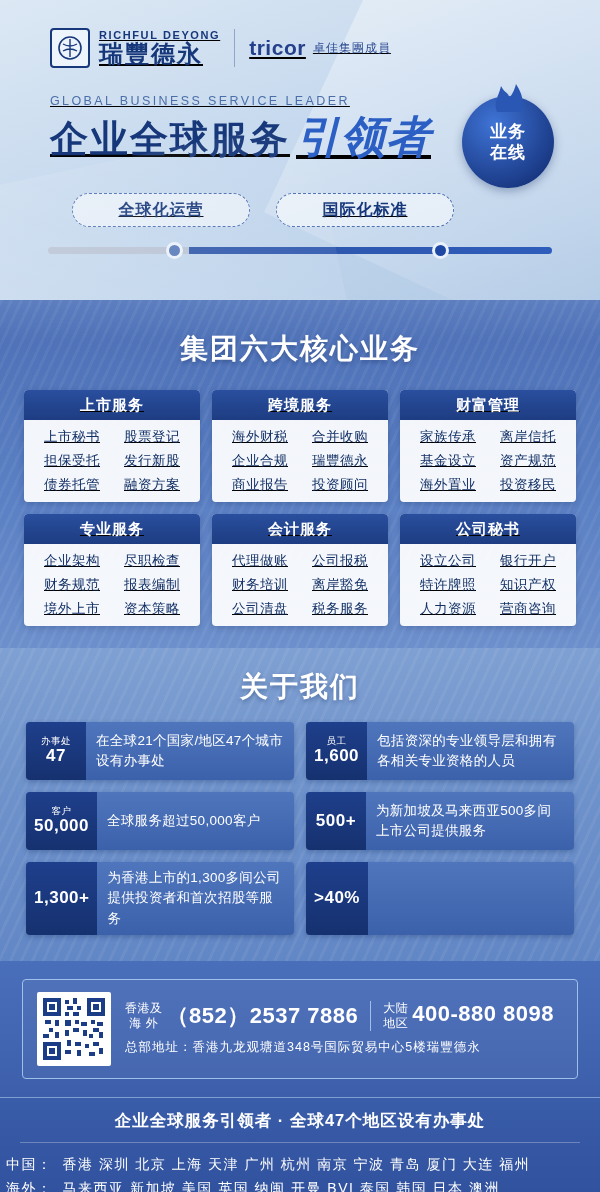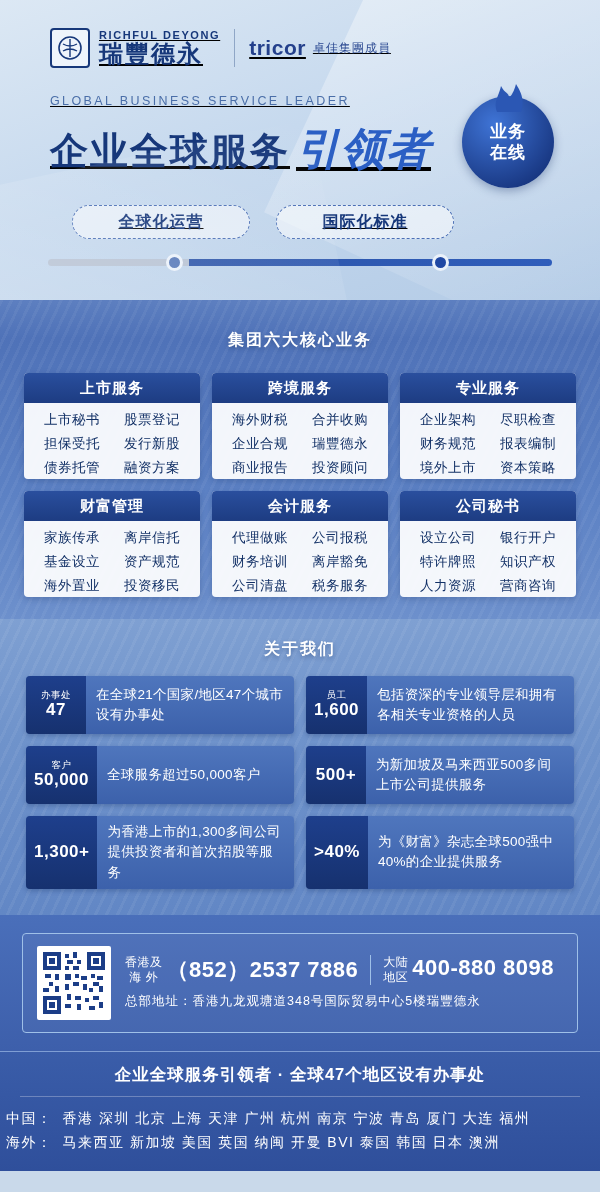--- a/index.html
+++ b/index.html
@@ -37,21 +37,21 @@
   .logo-mark svg{display:block;}
   .brand-txt{margin-left:9px;}
   .brand-en{font-size:11px;letter-spacing:1.6px;color:#16377a;font-weight:bold;}
   .brand-cn{font-size:24px;color:#16377a;font-weight:bold;letter-spacing:2px;line-height:1.1;}
   .brand-divider{width:1px;height:38px;background:#8fa6c6;margin:0 14px;}
   .tricor{display:flex;align-items:center;}
   .tricor-name{font-size:21px;color:#24408c;font-weight:bold;letter-spacing:.5px;}
   .tricor-sub{font-size:12px;color:#2c4a92;margin-left:7px;letter-spacing:1px;}
 
   .slogan{position:relative;padding:26px 0 0 50px;}
-  .slogan-en{font-size:12.5px;letter-spacing:2.4px;color:#4a6ea8;margin-bottom:12px;}
+  .slogan-en{font-size:12.5px;letter-spacing:2.4px;color:#4a6ea8;margin-bottom:0;}
   .slogan-cn{display:flex;align-items:baseline;}
   .slogan-cn .s1{font-size:38px;font-weight:bold;color:#16377a;letter-spacing:2px;}
   .slogan-cn .s2{
     font-size:44px;font-weight:bold;color:#2b5fc4;margin-left:6px;
     font-family:"Liberation Serif",serif;font-style:italic;letter-spacing:1px;
   }
   .badge-online{
     position:absolute;right:46px;top:96px;width:92px;height:92px;border-radius:50%;
     background:radial-gradient(circle at 35% 30%,#3f74d6,#17357f 80%);
     color:#fff;display:flex;flex-direction:column;align-items:center;justify-content:center;
@@ -74,25 +74,25 @@
   
   .core{
     background:linear-gradient(180deg,#5d7fc0 0%,#4f72b8 12%,#5c81c4 60%,#6d90cc 100%);
     padding:30px 0 22px 0;position:relative;
   }
   .core::before{
     content:"";position:absolute;inset:0;
     background:repeating-linear-gradient(115deg,rgba(255,255,255,.05) 0 3px,rgba(255,255,255,0) 3px 9px);
   }
   .sec-title{
-    position:relative;text-align:center;color:#fff;font-size:16px;font-weight:bold;
+    position:relative;text-align:center;color:#fff;font-size:28px;font-weight:bold;
     letter-spacing:2px;text-shadow:0 2px 4px rgba(12,34,80,.35);margin-bottom:22px;
   }
   .grid{position:relative;display:grid;grid-template-columns:repeat(3,176px);gap:12px;justify-content:center;}
-  .card{background:rgba(255,255,255,.93);border-radius:4px;padding-bottom:2px;box-shadow:0 2px 6px rgba(20,45,95,.25);}
+  .card{background:rgba(255,255,255,.93);border-radius:4px;padding-bottom:8px;box-shadow:0 2px 6px rgba(20,45,95,.25);text-decoration:underline;}
   .card-hd{
     height:30px;margin:0 0 8px 0;border-radius:4px 4px 0 0;
     background:linear-gradient(180deg,#2a4f9e,#1d3c82);
     color:#fff;font-size:15px;font-weight:bold;letter-spacing:1px;
     display:flex;align-items:center;justify-content:center;
   }
   .card-items{display:grid;grid-template-columns:1fr 1fr;gap:6px 4px;padding:0 10px;}
   .card-items span{font-size:13.5px;color:#123066;text-align:center;letter-spacing:.5px;}
 
   
@@ -229,44 +229,44 @@
           <span>海外财税</span>
           <span>合并收购</span>
           <span>企业合规</span>
           <span>瑞豐德永</span>
           <span>商业报告</span>
           <span>投资顾问</span>
         </div>
       </div>
 
       <div class="card">
+        <div class="card-hd">财富管理</div>
+        <div class="card-items">
+          <span>家族传承</span>
+          <span>离岸信托</span>
+          <span>基金设立</span>
+          <span>资产规范</span>
+          <span>海外置业</span>
+          <span>投资移民</span>
+        </div>
+      </div>
+
+      <div class="card">
         <div class="card-hd">专业服务</div>
         <div class="card-items">
           <span>企业架构</span>
           <span>尽职检查</span>
           <span>财务规范</span>
           <span>报表编制</span>
           <span>境外上市</span>
           <span>资本策略</span>
         </div>
       </div>
 
       <div class="card">
-        <div class="card-hd">财富管理</div>
-        <div class="card-items">
-          <span>家族传承</span>
-          <span>离岸信托</span>
-          <span>基金设立</span>
-          <span>资产规范</span>
-          <span>海外置业</span>
-          <span>投资移民</span>
-        </div>
-      </div>
-
-      <div class="card">
         <div class="card-hd">会计服务</div>
         <div class="card-items">
           <span>代理做账</span>
           <span>公司报税</span>
           <span>财务培训</span>
           <span>离岸豁免</span>
           <span>公司清盘</span>
           <span>税务服务</span>
         </div>
       </div>
@@ -328,21 +328,20 @@
           <span class="num">1,300+</span>
         </div>
         <div class="fact-txt">为香港上市的1,300多间公司提供投资者和首次招股等服务</div>
       </div>
 
       <div class="fact">
         <div class="fact-key">
           <span class="lbl"></span>
           <span class="num">&gt;40%</span>
         </div>
-        <div class="fact-txt">为《财富》杂志全球500强中40%的企业提供服务</div>
       </div>
 
     </div>
   </div>
 
   <div class="contact">
     <div class="contact-inner">
       <div class="qr">
         <svg width="66" height="66" viewBox="0 0 33 33" shape-rendering="crispEdges">
           <rect width="33" height="33" fill="#fff"></rect>

